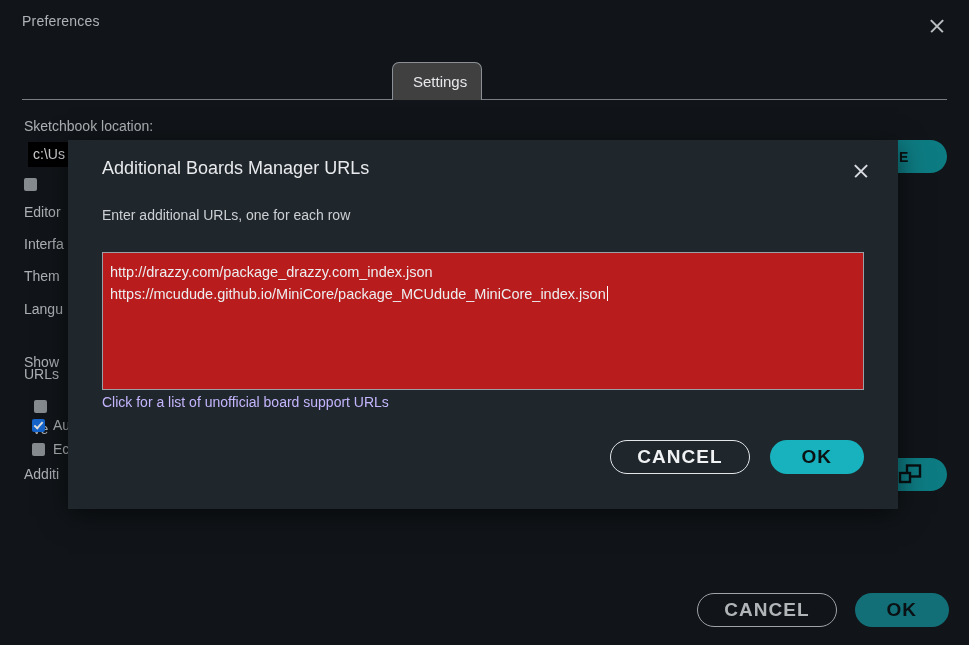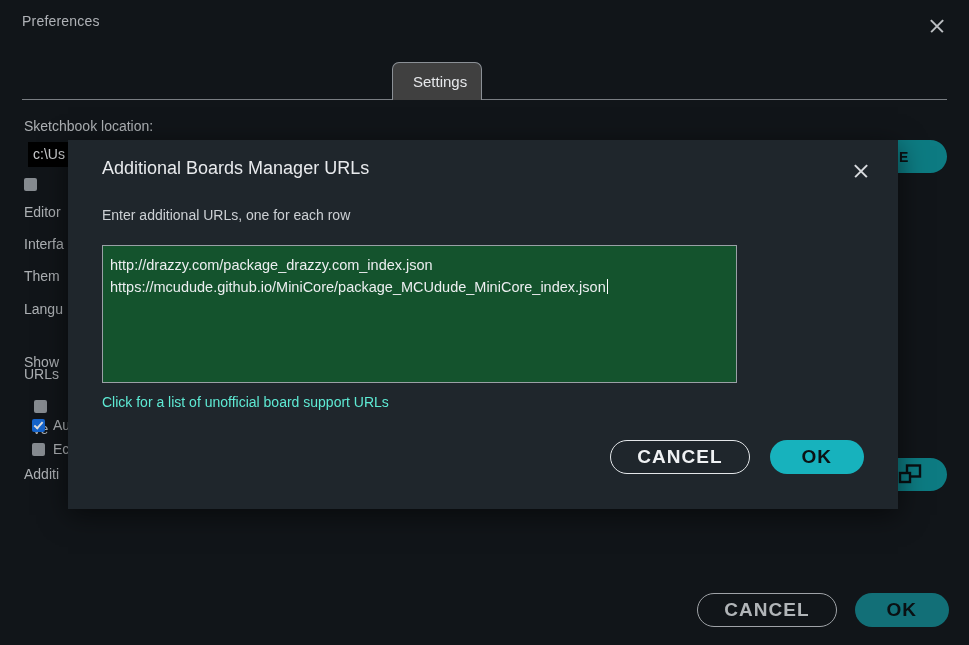--- a/index.html
+++ b/index.html
@@ -270,24 +270,24 @@
   #modal-subtitle {
     position: absolute;
     left: 34px;
     top: 67px;
     font-size: 14px;
     color: #ccd0d4;
   }
   #urls-textarea {
     position: absolute;
     left: 34px;
-    top: 105px;
-    width: 635px;
+    top: 112px;
+    width: 762px;
     height: 138px;
-    background: #14532d;
+    background: #b91c1c;
     border: 1px solid #9aa0a6;
     box-sizing: border-box;
     padding: 8px 7px;
     overflow: hidden;
   }
   .url-line {
     font-size: 14.5px;
     color: #eceef0;
     line-height: 22px;
     white-space: nowrap;
@@ -298,21 +298,21 @@
     height: 15px;
     background: #fff;
     vertical-align: -2px;
     margin-left: 1px;
   }
   #urls-hint {
     position: absolute;
     left: 34px;
     top: 254px;
     font-size: 14px;
-    color: #5eead4;
+    color: #c4b5fd;
     cursor: pointer;
   }
   #modal-footer {
     position: absolute;
     right: 34px;
     bottom: 35px;
     display: flex;
     gap: 20px;
     align-items: center;
   }

